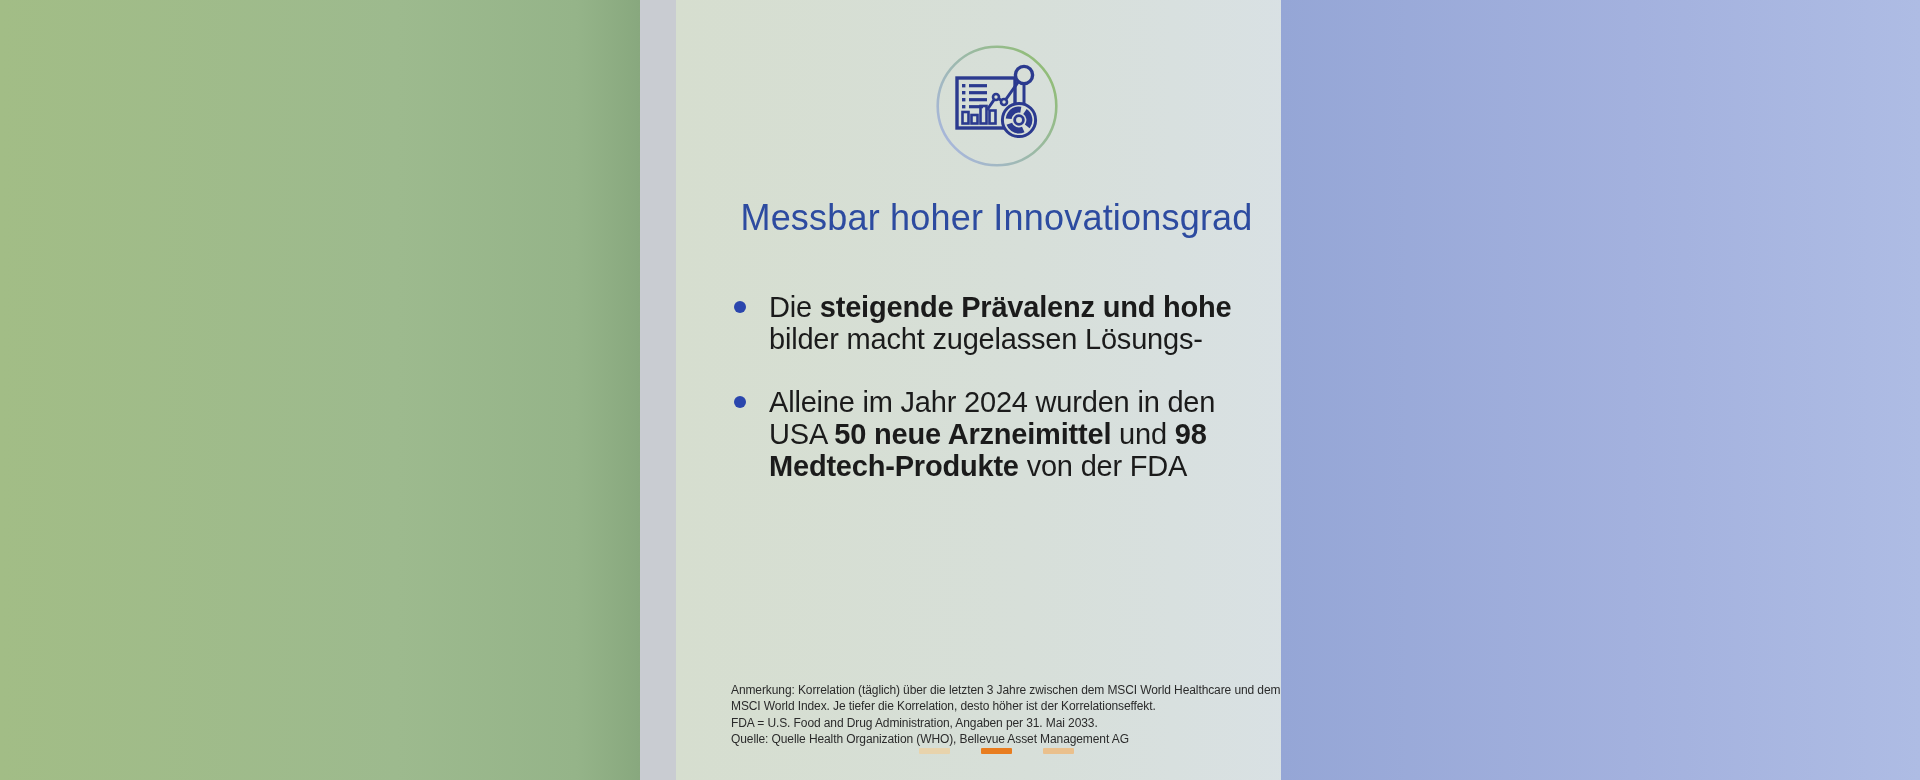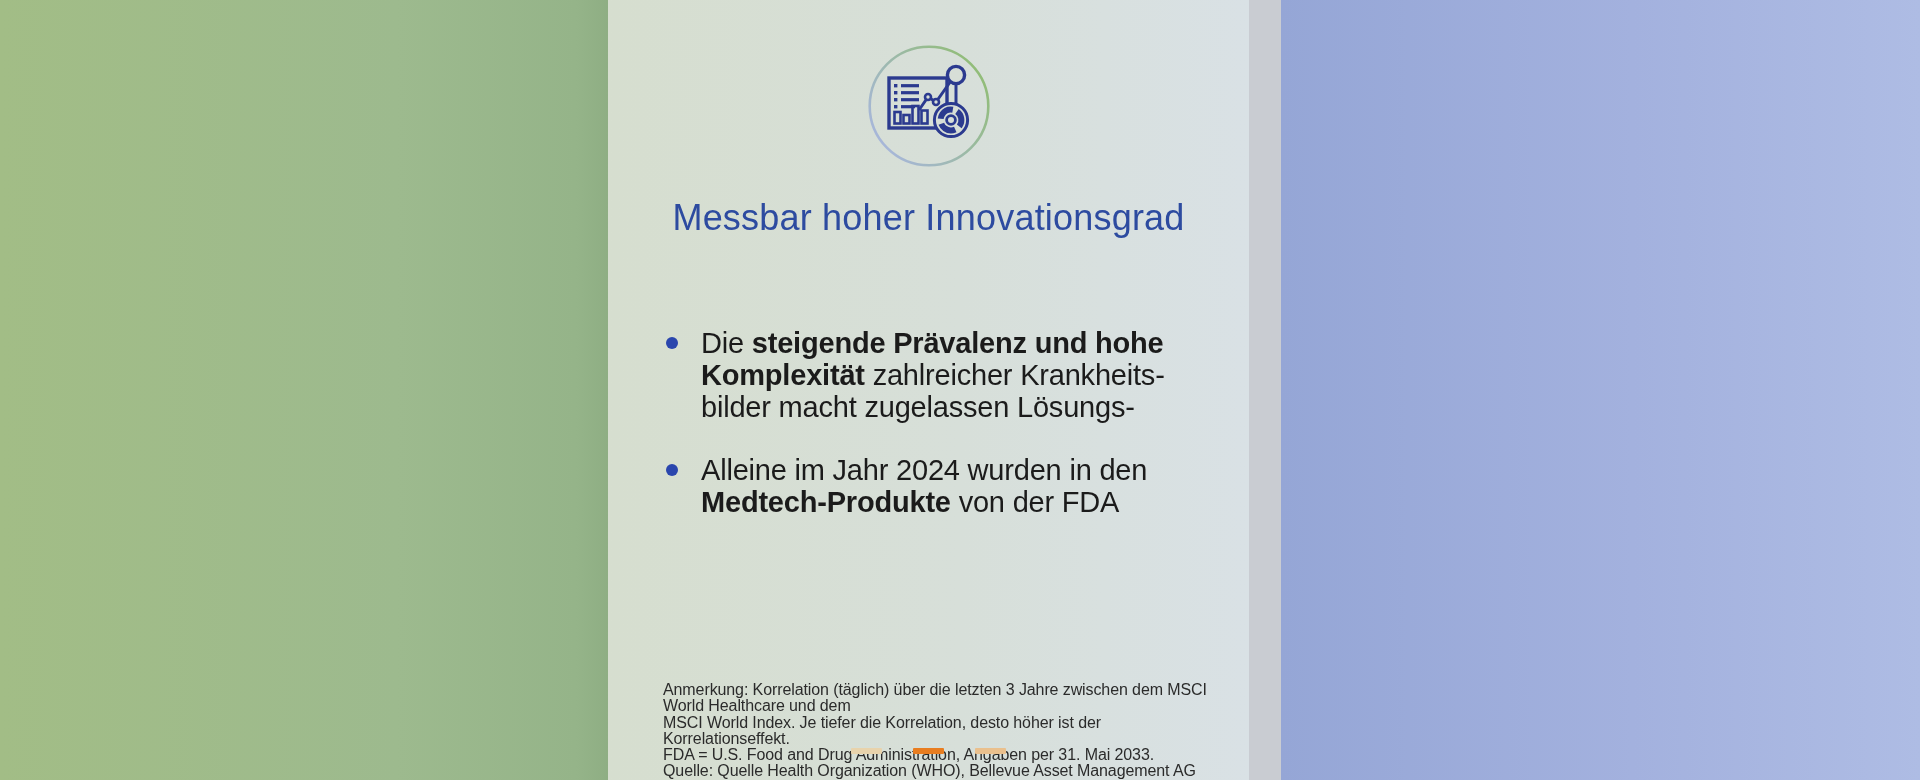--- a/index.html
+++ b/index.html
@@ -1,44 +1,44 @@
 <!DOCTYPE html>
 <html style="--title-blue: #2d4ba0; --dot-blue: #2a46ad; --navy: #2b3a8f; --ring-from: #a9b6e2; --ring-to: #8fbd6f; --icon-bg: #d7ded7;"><head>
 <meta charset="utf-8">
 <style>
   html,body{margin:0;padding:0;background:#c9ccd2;}
   .stage{position:relative;width:1920px;height:780px;overflow:hidden;
          font-family:"Liberation Sans",sans-serif;}
   .bg-left{position:absolute;left:0;top:0;width:640px;height:100%;
            background:linear-gradient(to right,#a2bd86 0%,#9dba8e 62%,#95b489 90%,#88a87e 100%);}
-  .panel{position:absolute;left:608px;top:0;width:641px;height:100%;
+  .panel{position:absolute;left:676px;top:0;width:641px;height:100%;
          background:linear-gradient(to right,#d6decf 0%,#d7dfd9 55%,#d9e1e5 100%);}
   .bg-right{position:absolute;left:1281px;top:0;width:639px;height:100%;
             background:linear-gradient(to right,#95a6d6 0%,#a3b1de 55%,#aebce4 100%);}
 
   .icon-wrap{position:absolute;left:50%;top:44px;transform:translateX(-50%);
              width:124px;height:124px;}
   .icon-wrap svg{display:block;width:124px;height:124px;}
   .nv{stroke:var(--navy);fill:none;}
   .nvf{fill:var(--navy);stroke:none;}
   .bgfill{fill:var(--icon-bg);}
 
   .title{position:absolute;top:197px;left:0;width:100%;text-align:center;
          font-size:36px;line-height:42px;font-weight:400;color:var(--title-blue);
          letter-spacing:.2px;margin:0;}
 
-  .bullets{position:absolute;left:58px;top:291px;width:530px;margin-top:36px;}
+  .bullets{position:absolute;left:58px;top:291px;width:530px;}
   .bullet{display:flex;gap:23px;margin-bottom:31px;}
   .dot{flex:none;width:12px;height:12px;border-radius:50%;
        background:var(--dot-blue);margin-top:10px;}
   .btext{font-size:29px;line-height:32px;color:#1b1b1b;letter-spacing:-.2px;}
   .btext .b{font-weight:700;}
 
   .footnote{position:absolute;left:55px;top:682px;width:560px;
-            font-size:16px;line-height:16.3px;color:#2b2b2b;letter-spacing:-.1px;}
+            font-size:12px;line-height:16.3px;color:#2b2b2b;letter-spacing:-.1px;}
 
   .dashes{position:absolute;top:748px;left:0;width:100%;
           display:flex;justify-content:center;gap:31px;}
   .dash{width:31px;height:6px;border-radius:1px;border:0;padding:0;cursor:pointer;}
 </style>
 </head>
 <body>
 
 <div class="stage">
   <div class="bg-left"></div>
@@ -85,28 +85,28 @@
       </svg>
     </div>
 
     <h1 class="title">Messbar hoher Innovationsgrad</h1>
 
     <div class="bullets">
       <div class="bullet">
         <span class="dot"></span>
         <div class="btext">
             <div><span>Die </span><span class="b">steigende Prävalenz und hohe</span></div>
-            <div><span class="b">Komplexität</span><span> zahlreicher Krankheits-</span></div>
             <div><span>bilder macht zugelassen Lösungs-</span></div>
           </div>
       </div>
       <div class="bullet">
         <span class="dot"></span>
         <div class="btext">
             <div><span>Alleine im Jahr 2024 wurden in den</span></div>
+            <div><span>USA </span><span class="b">50 neue Arzneimittel</span><span> und </span><span class="b">98</span></div>
             <div><span class="b">Medtech-Produkte</span><span> von der FDA</span></div>
           </div>
       </div>
     </div>
 
     <div class="footnote">
         <div>Anmerkung: Korrelation (täglich) über die letzten 3 Jahre zwischen dem MSCI World Healthcare und dem</div>
         <div>MSCI World Index. Je tiefer die Korrelation, desto höher ist der Korrelationseffekt.</div>
         <div>FDA = U.S. Food and Drug Administration, Angaben per 31. Mai 2033.</div>
         <div>Quelle: Quelle Health Organization (WHO), Bellevue Asset Management AG</div>

